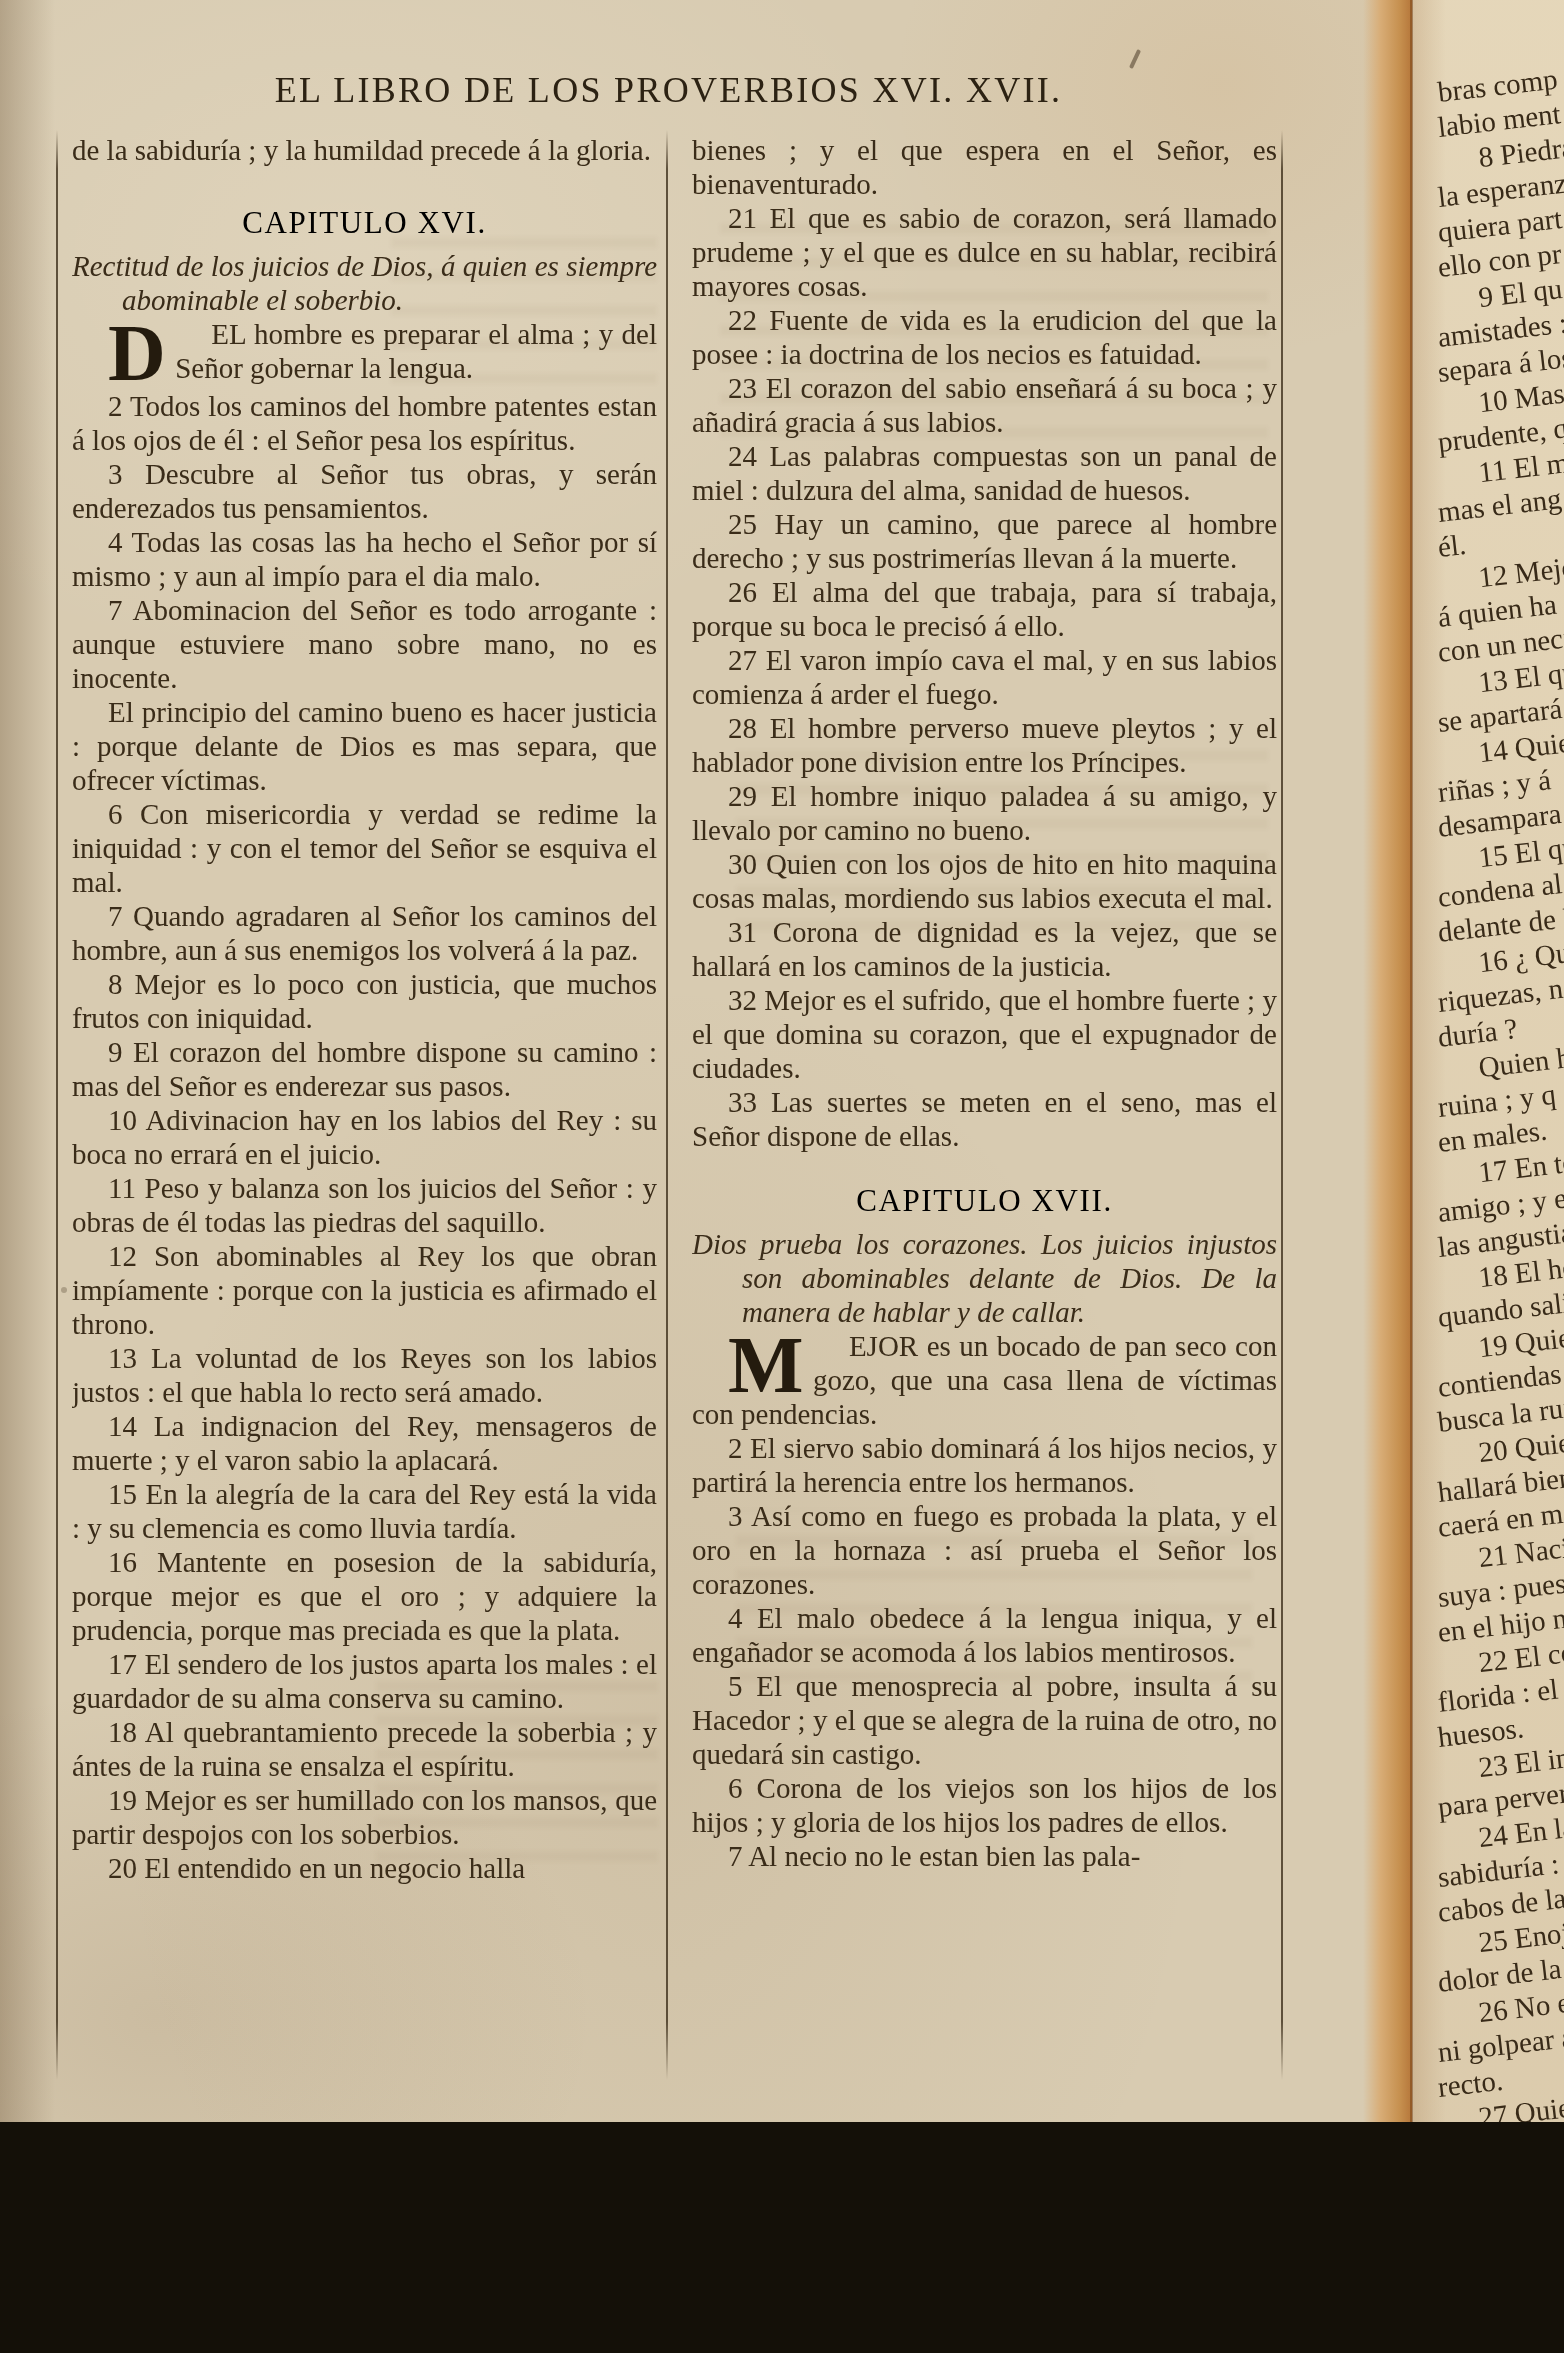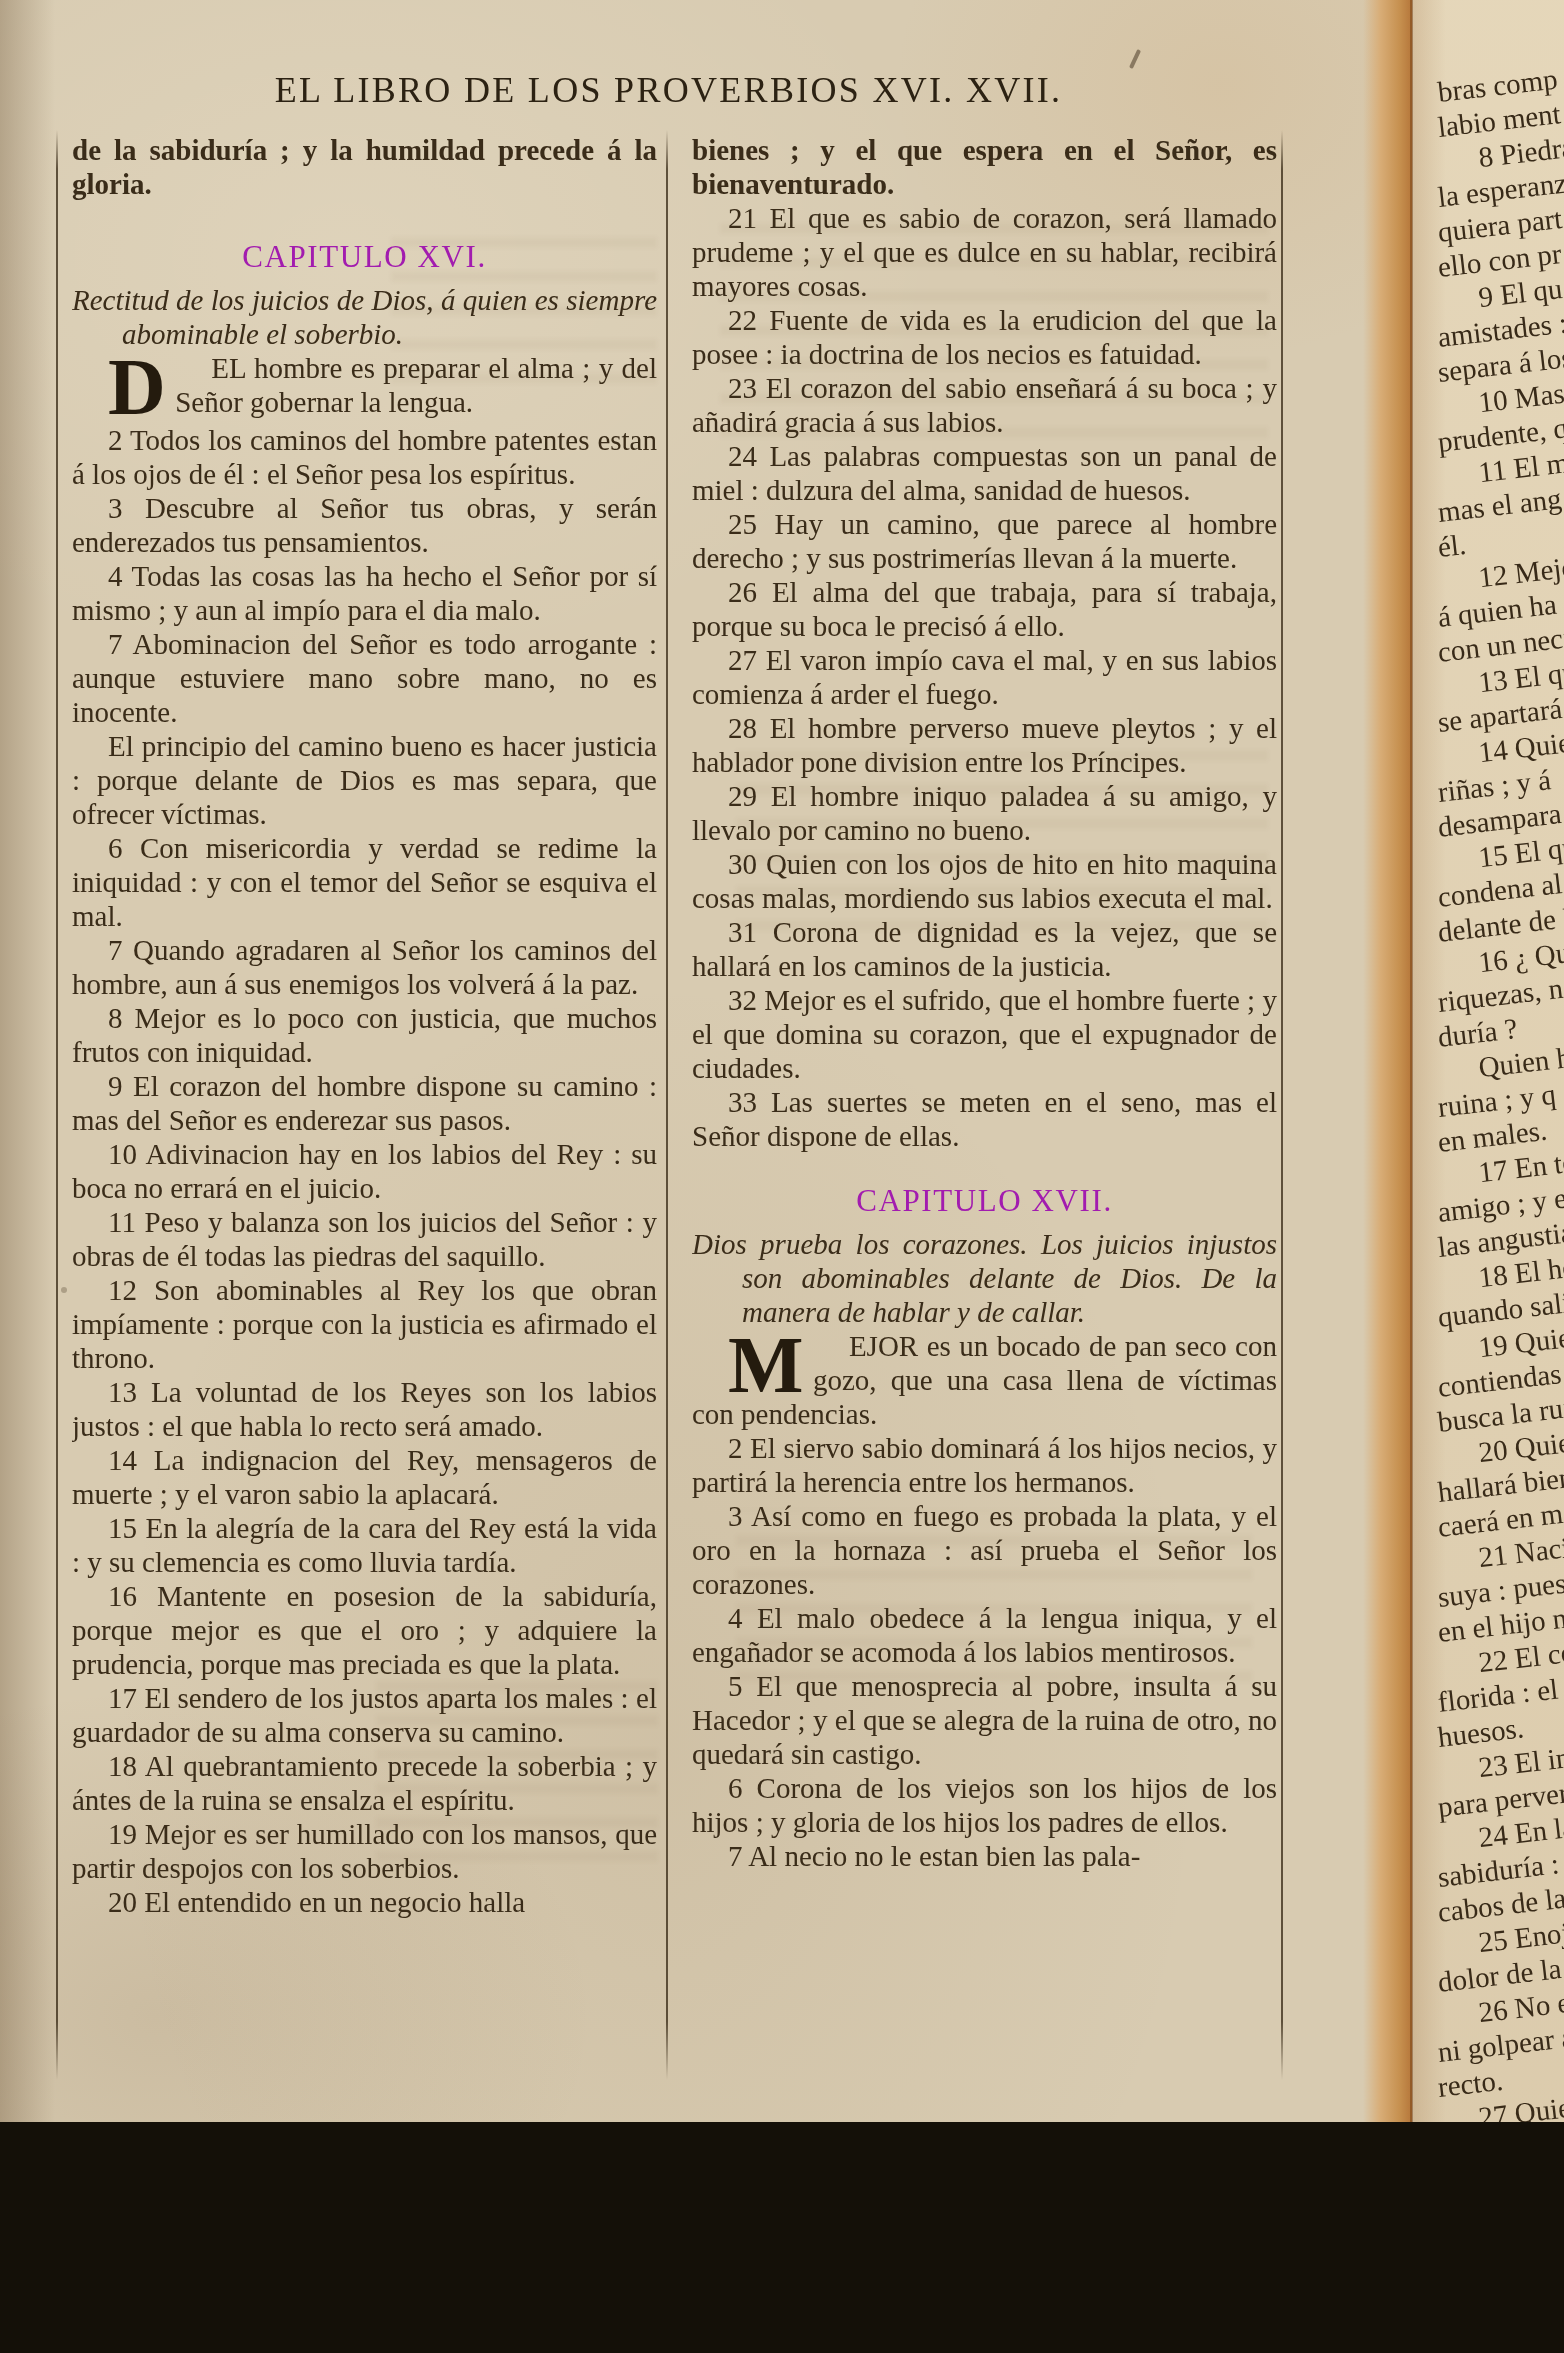--- a/index.html
+++ b/index.html
@@ -48,25 +48,25 @@
   .rule-left{left:56px;}
   .rule-center{left:666px;}
   .rule-right{left:1281px;}
   .col{
     position:absolute;top:133px;height:2207px;overflow:hidden;
     width:585px;text-align:justify;font-size:29px;line-height:34px;
   }
   .col-left{left:72px;}
   .col-right{left:692px;}
   .col p{margin:0;}
-  .cont{text-indent:0;font-weight:bold;}
+  .cont{text-indent:0;}
   .verse{text-indent:36px;}
   .chapter{
     margin:39px 0 9.4px;text-align:center;font-size:31px;letter-spacing:1.6px;
-    color:#a21caf;font-weight:normal;
+    color:#000000;font-weight:normal;
   }
   .col-right .chapter{margin-top:31px;}
   .summary{font-style:italic;padding-left:50px;text-indent:-50px;margin:0 0 7.8px;}
   .drop{min-height:72px;}
   .dropcap{
     float:left;font-size:80px;line-height:63px;font-weight:bold;
     padding:4.7px 9.4px 0 0;color:#241b0e;
   }
   .edge-col{
     position:absolute;left:1438px;top:75px;width:329px;

